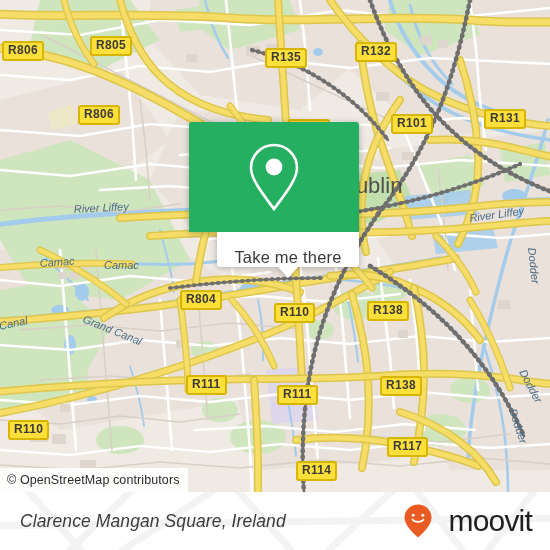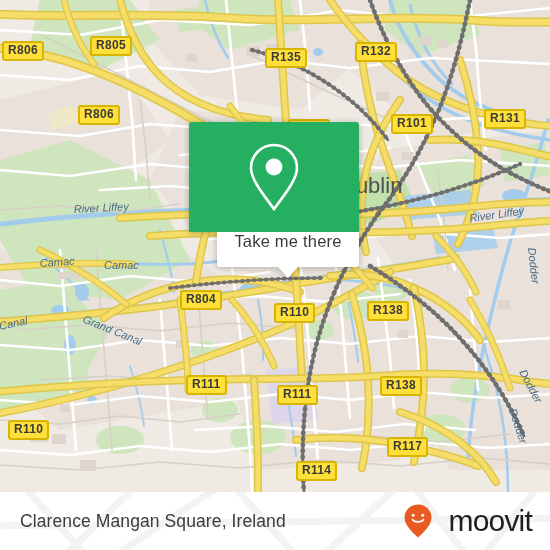--- a/index.html
+++ b/index.html
@@ -60,21 +60,21 @@
     border-radius: 3px 3px 0 0;
     display: flex;
     align-items: center;
     justify-content: center;
   }
   #callout-white {
     height: 35px;
     background: #ffffff;
     border-radius: 0 0 3px 3px;
     display: flex;
-    align-items: flex-start;
+    align-items: flex-end;
     justify-content: center;
     position: relative;
     margin-left: 28px;
   }
   #callout-label {
     font-size: 16.5px;
     color: #3b3b3b;
     letter-spacing: 0.2px;
   }
   #callout-tail {
@@ -109,20 +109,21 @@
     position: absolute;
     left: 20px;
     top: 0;
     height: 58px;
     display: flex;
     align-items: center;
     font-size: 17.5px;
     color: #3c3c3c;
     letter-spacing: 0.1px;
     white-space: nowrap;
+    font-style: italic;
   }
   #footer-logo {
     position: absolute;
     right: 18px;
     top: 0;
     height: 58px;
     display: flex;
     align-items: center;
     gap: 15px;
   }
@@ -441,20 +442,23 @@
         <div style="position: absolute; left: 274px; top: 303px; background: rgb(255, 224, 58); border: 2px solid rgb(216, 181, 0); border-radius: 3px; padding: 1px 4px 2px; font-size: 12px; font-weight: bold; color: rgb(58, 58, 58); font-family: &quot;Liberation Sans&quot;, sans-serif; line-height: 13px; white-space: nowrap; letter-spacing: 0.3px;">R110</div>
         <div style="position: absolute; left: 367px; top: 301px; background: rgb(255, 224, 58); border: 2px solid rgb(216, 181, 0); border-radius: 3px; padding: 1px 4px 2px; font-size: 12px; font-weight: bold; color: rgb(58, 58, 58); font-family: &quot;Liberation Sans&quot;, sans-serif; line-height: 13px; white-space: nowrap; letter-spacing: 0.3px;">R138</div>
         <div style="position: absolute; left: 186px; top: 375px; background: rgb(255, 224, 58); border: 2px solid rgb(216, 181, 0); border-radius: 3px; padding: 1px 4px 2px; font-size: 12px; font-weight: bold; color: rgb(58, 58, 58); font-family: &quot;Liberation Sans&quot;, sans-serif; line-height: 13px; white-space: nowrap; letter-spacing: 0.3px;">R111</div>
         <div style="position: absolute; left: 277px; top: 385px; background: rgb(255, 224, 58); border: 2px solid rgb(216, 181, 0); border-radius: 3px; padding: 1px 4px 2px; font-size: 12px; font-weight: bold; color: rgb(58, 58, 58); font-family: &quot;Liberation Sans&quot;, sans-serif; line-height: 13px; white-space: nowrap; letter-spacing: 0.3px;">R111</div>
         <div style="position: absolute; left: 380px; top: 376px; background: rgb(255, 224, 58); border: 2px solid rgb(216, 181, 0); border-radius: 3px; padding: 1px 4px 2px; font-size: 12px; font-weight: bold; color: rgb(58, 58, 58); font-family: &quot;Liberation Sans&quot;, sans-serif; line-height: 13px; white-space: nowrap; letter-spacing: 0.3px;">R138</div>
         <div style="position: absolute; left: 8px; top: 420px; background: rgb(255, 224, 58); border: 2px solid rgb(216, 181, 0); border-radius: 3px; padding: 1px 4px 2px; font-size: 12px; font-weight: bold; color: rgb(58, 58, 58); font-family: &quot;Liberation Sans&quot;, sans-serif; line-height: 13px; white-space: nowrap; letter-spacing: 0.3px;">R110</div>
         <div style="position: absolute; left: 387px; top: 437px; background: rgb(255, 224, 58); border: 2px solid rgb(216, 181, 0); border-radius: 3px; padding: 1px 4px 2px; font-size: 12px; font-weight: bold; color: rgb(58, 58, 58); font-family: &quot;Liberation Sans&quot;, sans-serif; line-height: 13px; white-space: nowrap; letter-spacing: 0.3px;">R117</div>
         <div style="position: absolute; left: 296px; top: 461px; background: rgb(255, 224, 58); border: 2px solid rgb(216, 181, 0); border-radius: 3px; padding: 1px 4px 2px; font-size: 12px; font-weight: bold; color: rgb(58, 58, 58); font-family: &quot;Liberation Sans&quot;, sans-serif; line-height: 13px; white-space: nowrap; letter-spacing: 0.3px;">R114</div>
       </div>
 
+    <div id="attribution">
+      <span>© OpenStreetMap contributors</span>
+    </div>
   </div>
 
   <div id="callout">
     <div id="callout-green" style="background: rgb(37, 175, 96);">
       <svg width="56" height="72" viewBox="0 0 56 72">
         <path d="M28 4 C15.3 4 5 14.3 5 27 C5 38 16 52 28 68 C40 52 51 38 51 27 C51 14.3 40.7 4 28 4 Z" fill="none" stroke="#ffffff" stroke-width="2.6"></path>
         <circle cx="28" cy="26" r="8.4" fill="#ffffff"></circle>
       </svg>
     </div>
     <div id="callout-white" style="background: rgb(255, 255, 255);">

